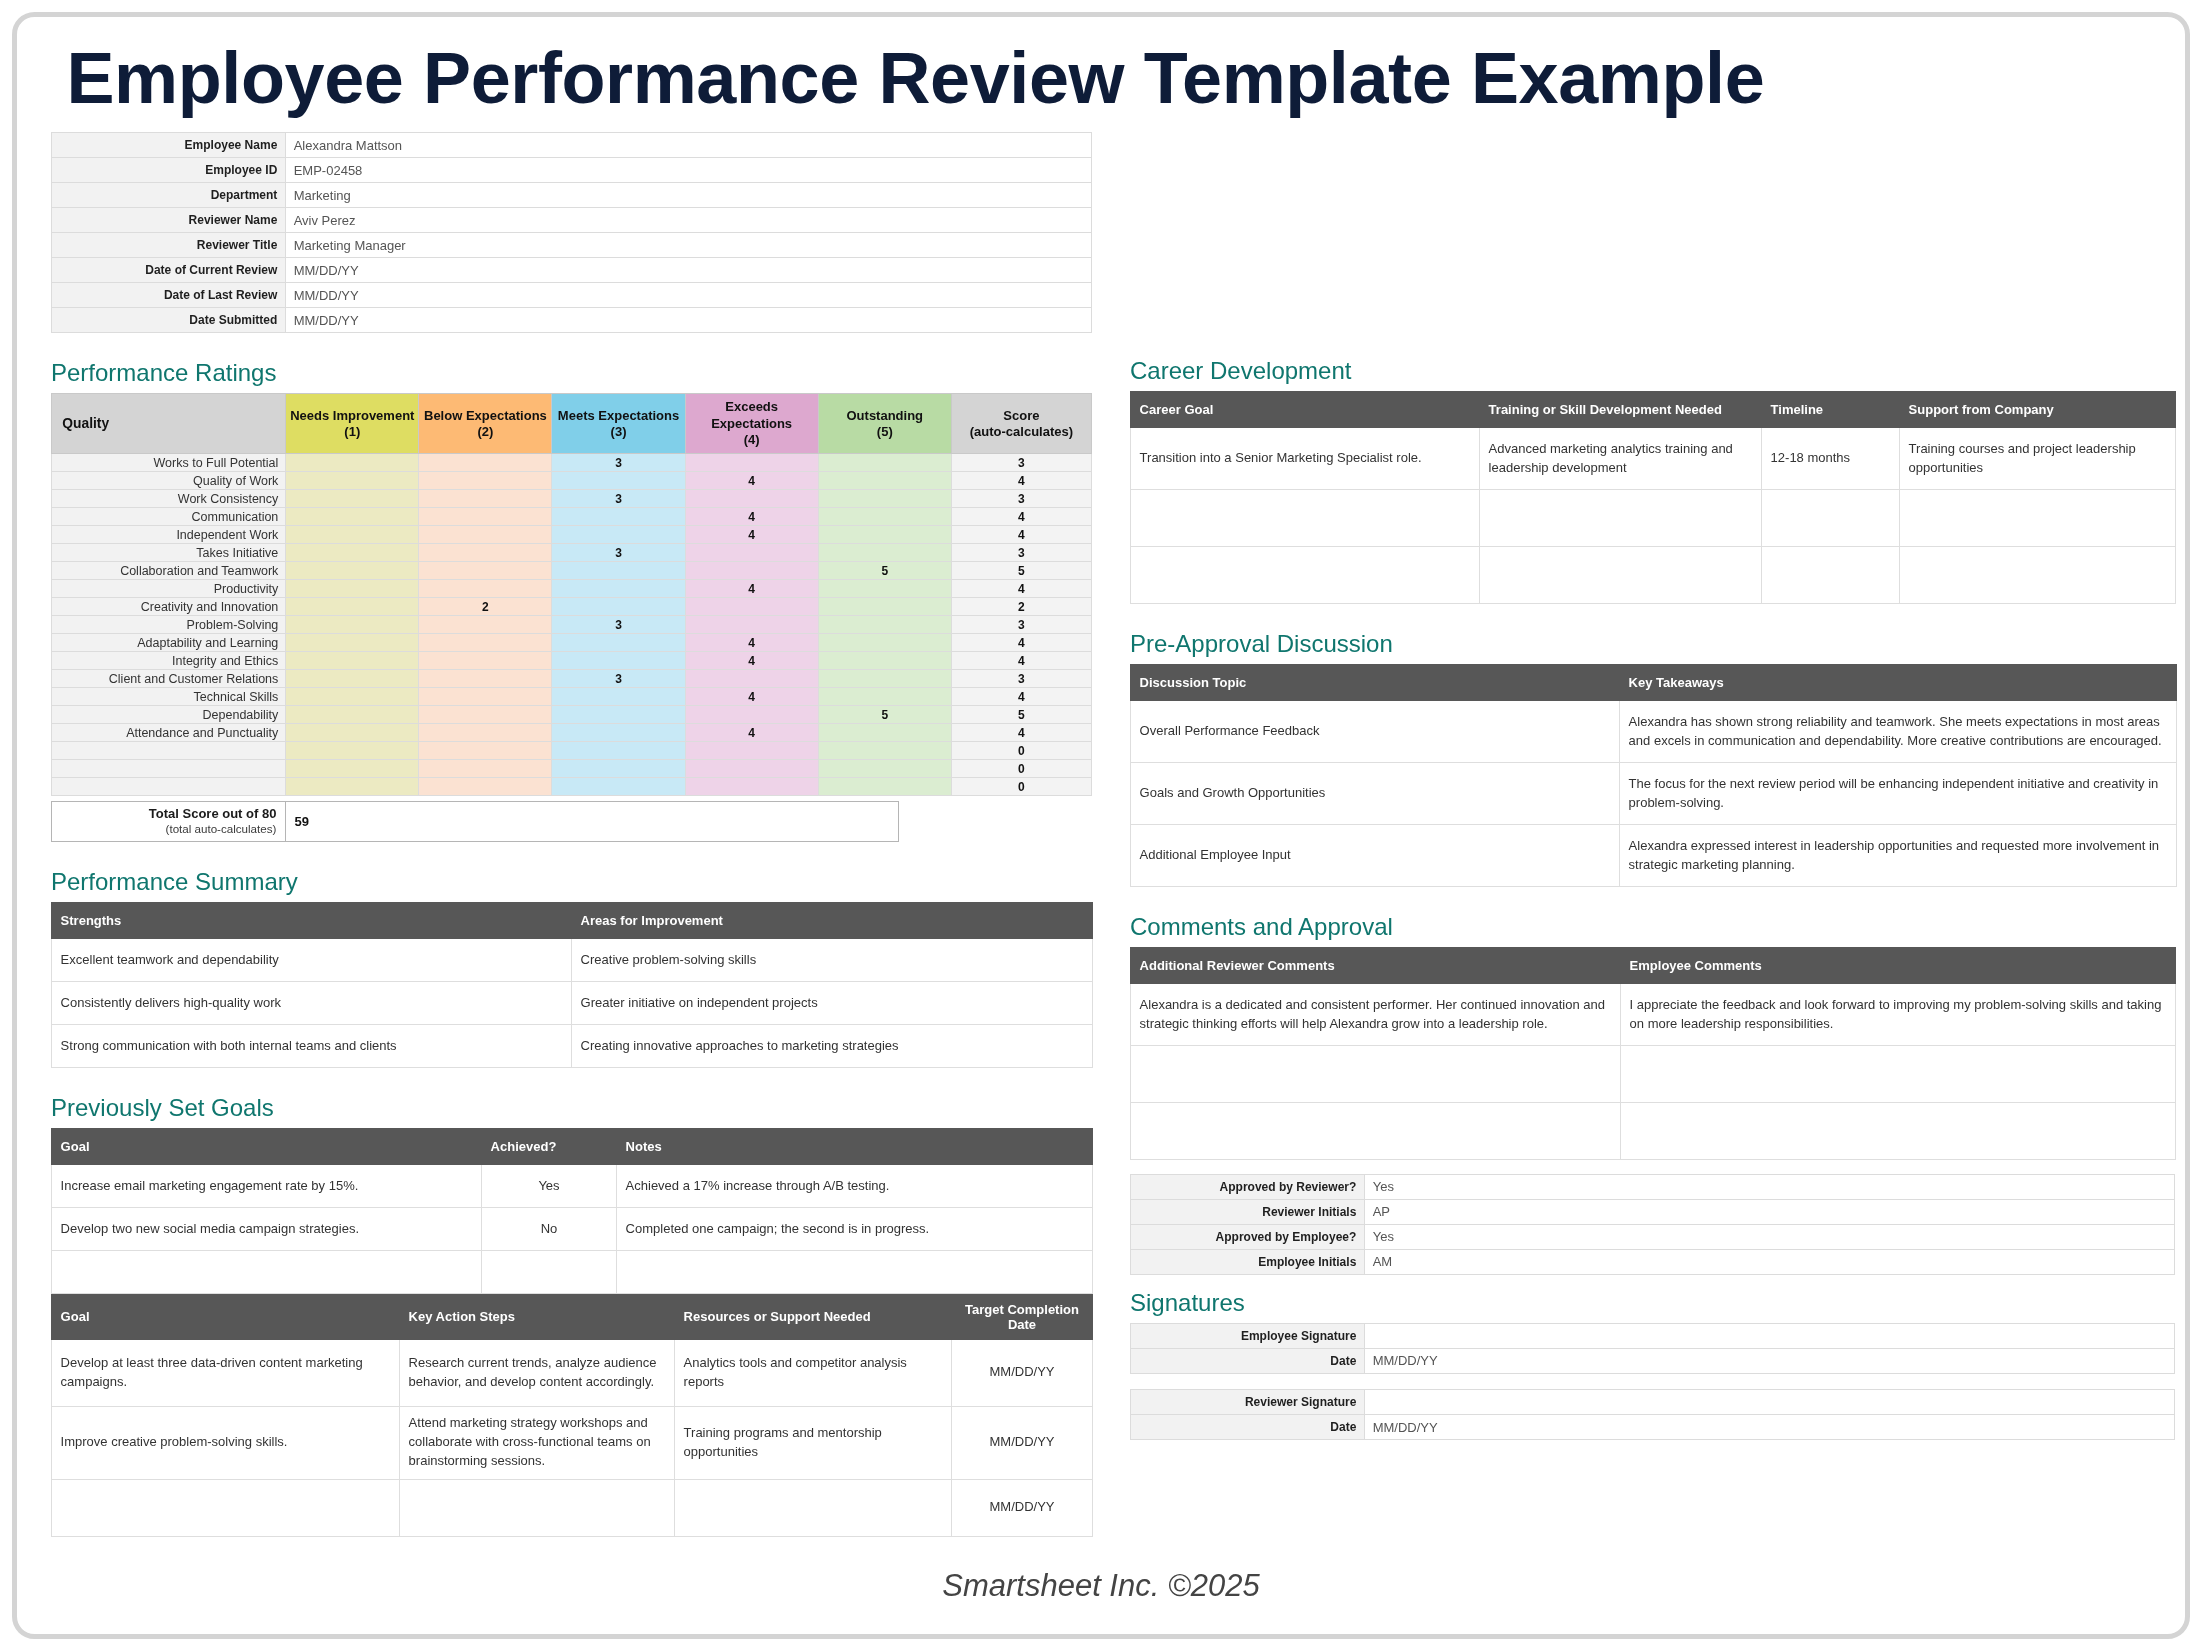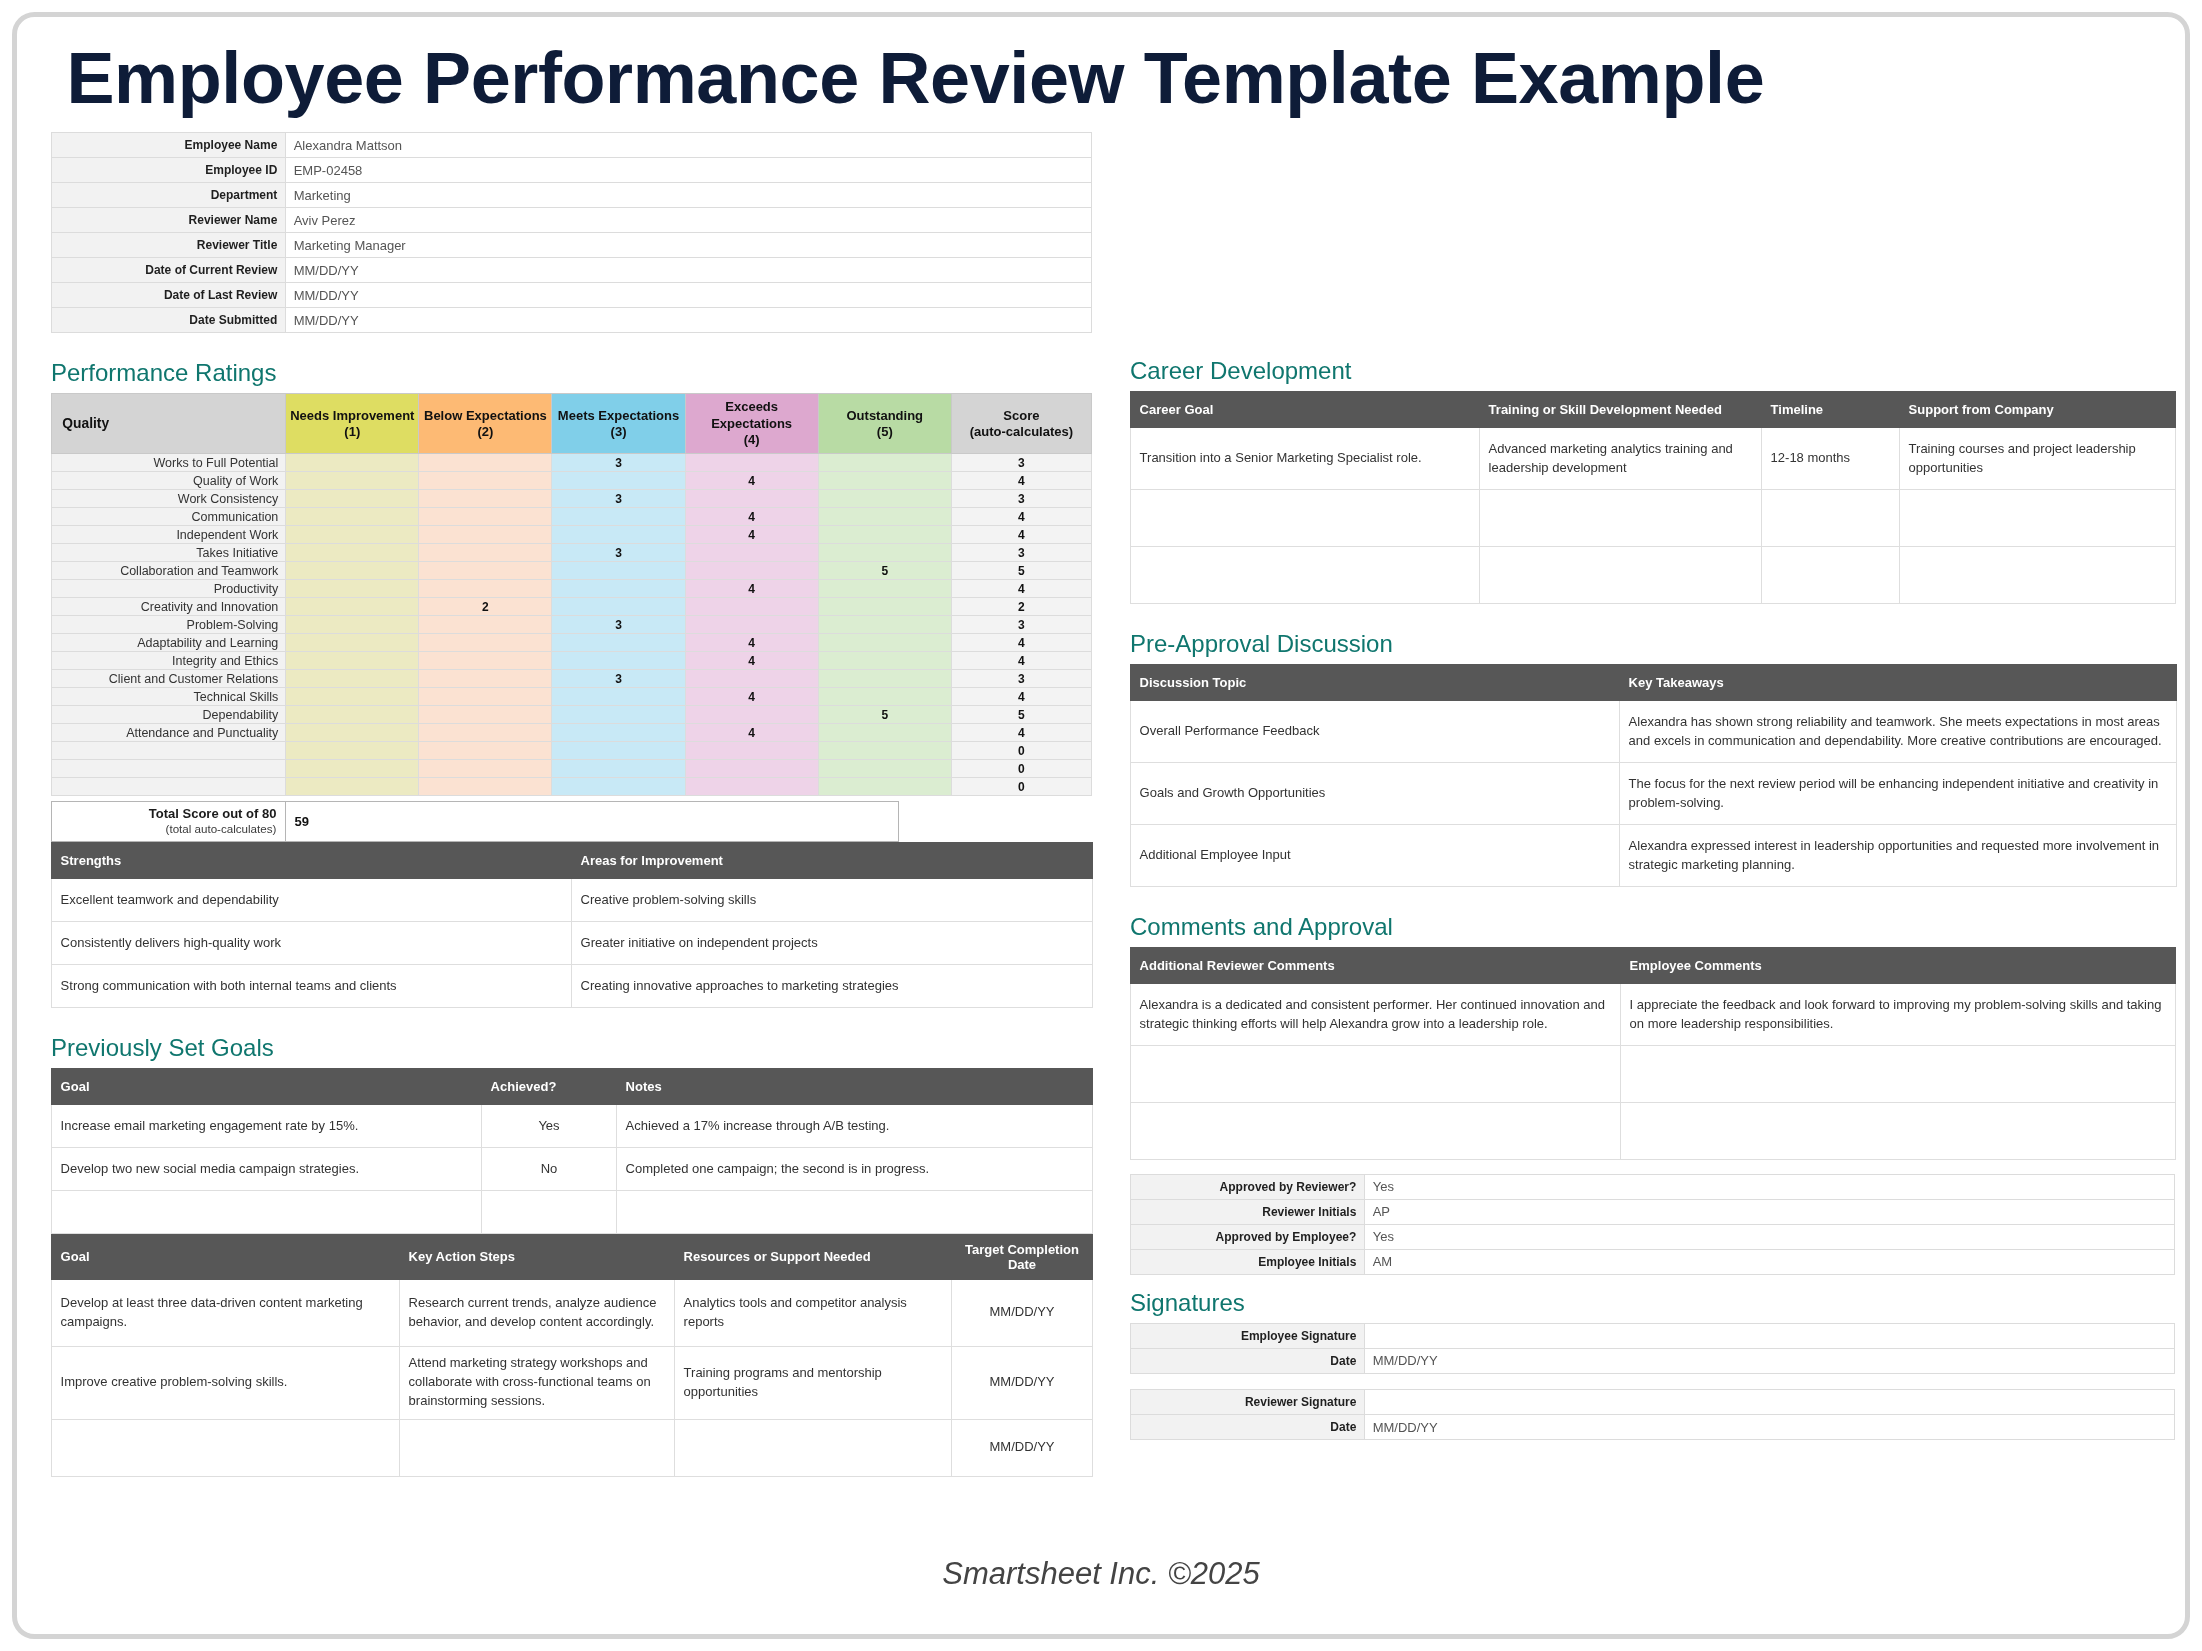--- a/index.html
+++ b/index.html
@@ -146,21 +146,21 @@
   .rowtall td{ height:43px; }
   .rowtall2 td{ height:62px; }
   .rowtall3 td{ height:67px; }
   .rowblank td{ height:57px; }
 
   .sig-gap{ height:15.5px; }
 
   
   .footer{
     position:absolute;
-    left:0; right:0; bottom:42px;
+    left:0; right:0; bottom:30px;
     text-align:center;
     font-size:31px;
     font-style:italic;
     color:#444;
     font-family:"Liberation Sans", sans-serif;
   }
 </style>
 </head>
 <body>
 
@@ -438,20 +438,21 @@
           <tr>
             <td class="tl">
               <span>Total Score out of 80</span>
               <small>(total auto-calculates)</small>
             </td>
             <td class="tv">59</td>
           </tr>
         </tbody>
       </table>
 
+      <div class="sec-h">Performance Summary</div>
       <table class="dk">
         <colgroup>
               <col class="w-summ-a">
               <col class="w-summ-b">
             </colgroup>
         <thead>
           <tr>
             <th>Strengths</th>
             <th>Areas for Improvement</th>
           </tr>

